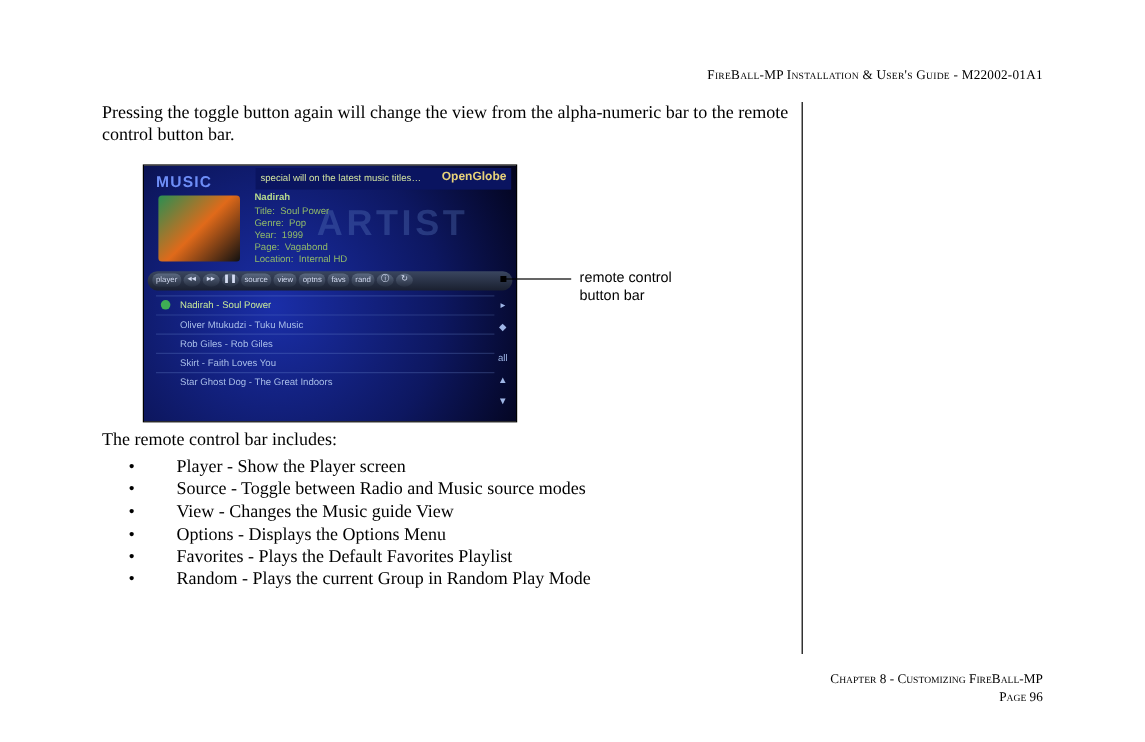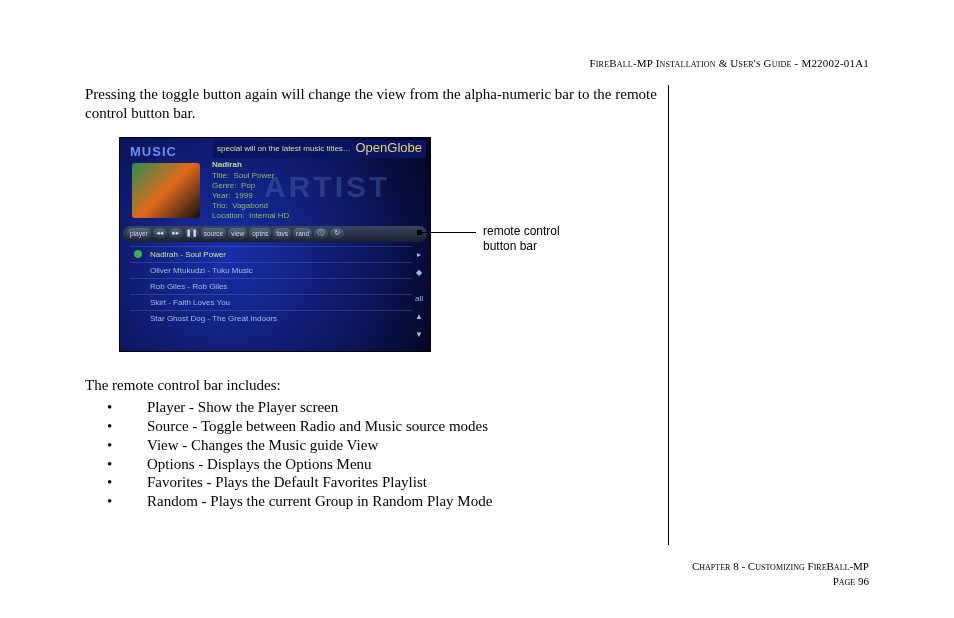--- a/index.html
+++ b/index.html
@@ -62,21 +62,21 @@
   .ss-banner {
     position: absolute;
     left: 93px; top: 2px; right: 4px; height: 18px;
     background: #0a1460;
     color: #cfe0a0;
     font-size: 8px;
     padding: 2px 4px;
     box-sizing: border-box;
     display:flex; justify-content:space-between; align-items:center;
   }
-  .ss-oglobe { color:#e8d27a; font-weight:normal; font-size:13px;}
+  .ss-oglobe { color:#e8d27a; font-weight:bold; font-size:10px;}
   .ss-art {
     position: absolute;
     left: 12px; top: 25px; width: 68px; height: 55px;
     background: linear-gradient(135deg,#2a8f52 0%, #e06a1a 50%, #111 100%);
     border-radius: 3px;
   }
   .ss-meta {
     position: absolute;
     left: 92px; top: 22px; width: 210px;
     color: #8fb96a; font-size: 8px; line-height: 1.25;
@@ -204,21 +204,21 @@
         <span>special will on the latest music titles…</span>
         <span class="ss-oglobe">OpenGlobe</span>
       </div>
       <div class="ss-artist-bg">ARTIST</div>
       <div class="ss-art"></div>
       <div class="ss-meta">
         <div class="ss-meta-title">Nadirah</div>
         <div><span>Title:</span>&nbsp;&nbsp;<span>Soul Power</span></div>
         <div><span>Genre:</span>&nbsp;&nbsp;<span>Pop</span></div>
         <div><span>Year:</span>&nbsp;&nbsp;<span>1999</span></div>
-        <div><span>Trio:</span>&nbsp;&nbsp;<span>Vagabond</span></div>
+        <div><span>Page:</span>&nbsp;&nbsp;<span>Vagabond</span></div>
         <div><span>Location:</span>&nbsp;&nbsp;<span>Internal HD</span></div>
       </div>
 
       <div class="ss-toolbar">
         <span class="ss-btn">player</span>
         <span class="ss-ibtn">◂◂</span>
         <span class="ss-ibtn">▸▸</span>
         <span class="ss-ibtn">❚❚</span>
         <span class="ss-btn">source</span>
         <span class="ss-btn">view</span>
@@ -239,21 +239,21 @@
       <div class="ss-side">
         <span>▸</span>
         <span>◆</span>
         <span></span>
         <span>all</span>
         <span>▲</span>
         <span>▼</span>
       </div>
     </div>
 
-    <p class="para" style="margin-top:24px">The remote control bar includes:</p>
+    <p class="para" style="margin-top:6px">The remote control bar includes:</p>
     <ul class="feat">
       <li>Player - Show the Player screen</li>
       <li>Source - Toggle between Radio and Music source modes</li>
       <li>View - Changes the Music guide View</li>
       <li>Options - Displays the Options Menu</li>
       <li>Favorites - Plays the Default Favorites Playlist</li>
       <li>Random - Plays the current Group in Random Play Mode</li>
     </ul>
   </div>
 

